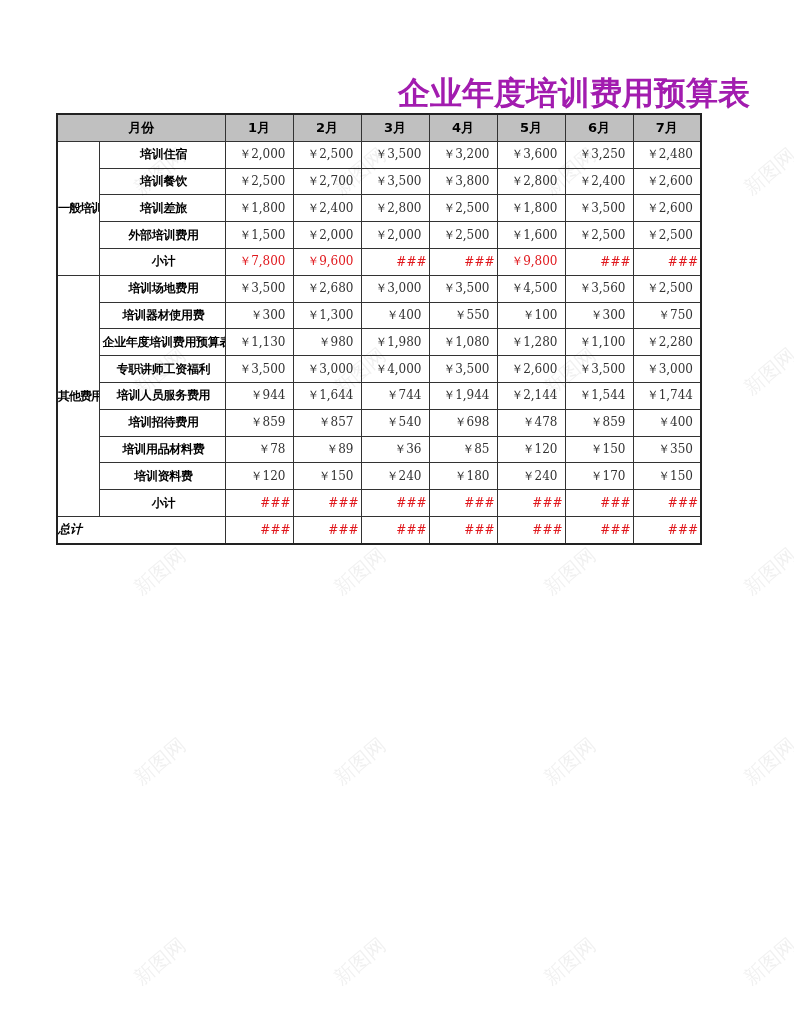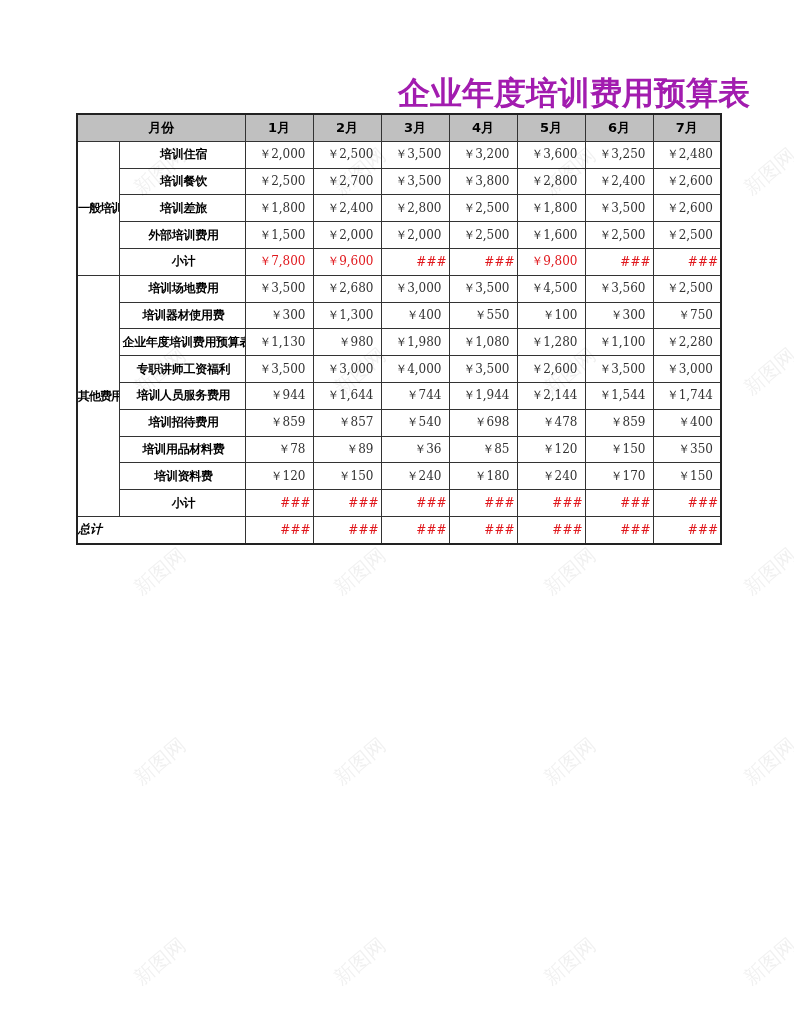--- a/index.html
+++ b/index.html
@@ -1,20 +1,20 @@
 <!DOCTYPE html>
 <html><head>
 <meta charset="utf-8">
 <style>
   html, body { margin: 0; padding: 0; background: #ffffff; }
   body { width: 794px; height: 1025px; position: relative; overflow: hidden;
          font-family: "DejaVu Sans", "Liberation Sans", sans-serif; }
   .title { position: absolute; left: 398px; top: 74px; font-size: 32px; font-weight: bold;
            color: #a21caf; letter-spacing: 0px; white-space: nowrap; line-height: 38px; }
-  .sheet { position: absolute; left: 76px; top: 113px; width: 644px;
+  .sheet { position: absolute; left: 56px; top: 113px; width: 644px;
            border-collapse: collapse; table-layout: fixed; }
   .sheet td, .sheet th { border: 1px solid #333; height: 25.8px; padding: 0; font-size: 12px;
            overflow: hidden; white-space: nowrap; }
   .sheet { border: 2px solid #222; }
   .sheet th { background: #c0c0c0; font-weight: bold; text-align: center; font-size: 13px; }
   .grp { text-align: center; font-weight: bold; font-size: 12px; line-height: 12px;
          white-space: normal; letter-spacing: -1px; }
   .item { font-weight: bold; padding-left: 3px !important; text-align: center; font-size: 12px; letter-spacing: -0.3px; }
   .num { text-align: right; padding-right: 7px !important;
          font-family: "DejaVu Serif", "Liberation Serif", serif; color: #333; font-size: 12px; }

